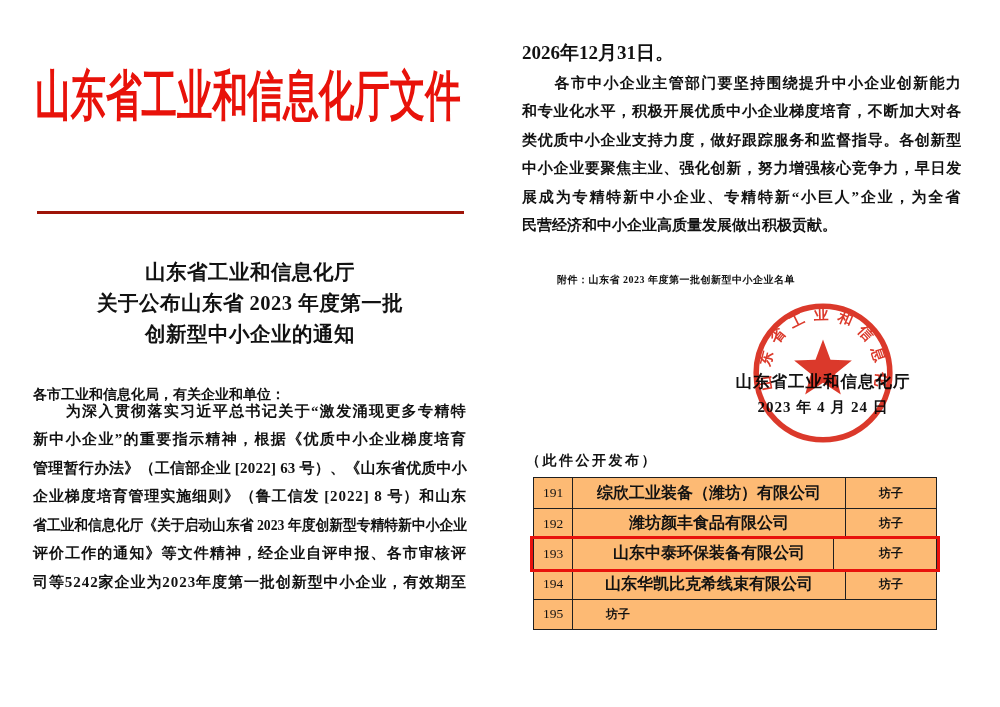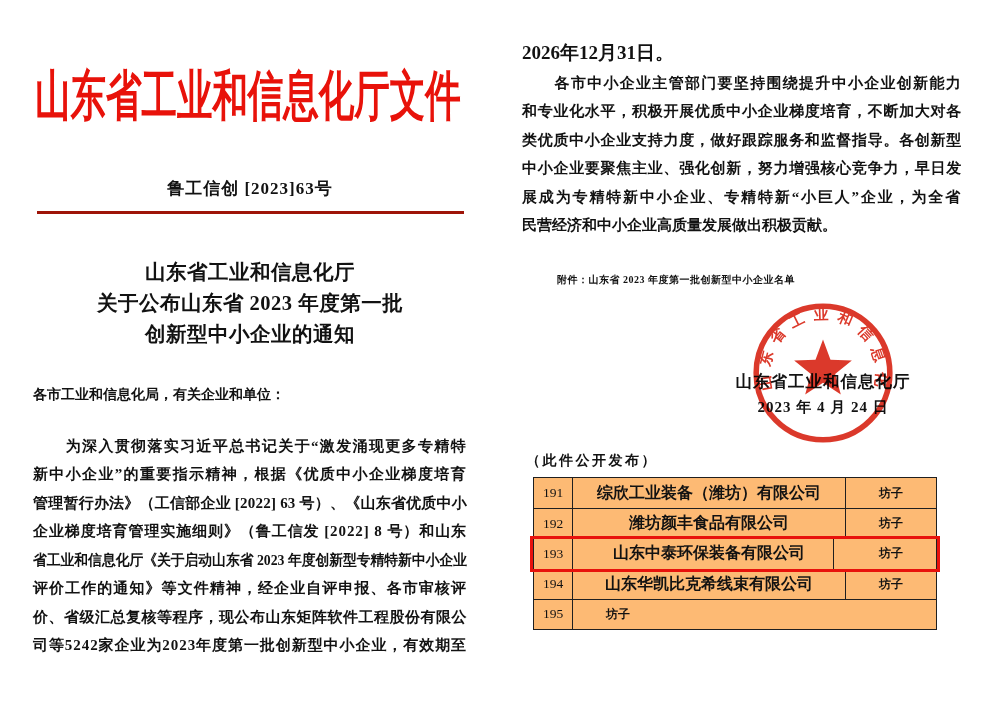--- a/index.html
+++ b/index.html
@@ -40,21 +40,21 @@
   .doc-title{
     position:absolute;top:257px;left:0;width:100%;
     text-align:center;font-size:20.5px;font-weight:bold;line-height:31px;
     letter-spacing:.5px;
   }
   .salutation{
     position:absolute;top:381px;left:0;width:100%;
     font-size:14px;font-weight:bold;height:28px;line-height:28px;white-space:pre;
   }
   .para{position:absolute;left:0;width:100%;}
-  .para-left{top:432px;}
+  .para-left{top:397px;}
   .line{height:28.45px;line-height:28.45px;font-size:15px;font-weight:bold;overflow:visible;white-space:nowrap;}
   .line>span{display:inline-block;white-space:pre;}
 
   
   .col-right{position:absolute;left:522px;top:0;width:440px;height:707px;}
   .cont-line{
     position:absolute;top:40px;left:0;width:100%;
     font-size:19px;font-weight:bold;height:26px;line-height:26px;white-space:pre;
   }
   .para-right{top:69px;}
@@ -96,21 +96,20 @@
     border:3.5px solid var(--highlight-red);z-index:6;pointer-events:none;
   }
 </style>
 </head>
 <body>
 
 <div class="page">
 
   <section class="col-left">
     <div class="red-head">山东省工业和信息化厅文件</div>
-    <div class="doc-no">鲁工信创 [2023]63号</div>
     <div class="red-rule"></div>
 
     <div class="doc-title">
 
         <div class="tline"><span>山东省工业和信息化厅</span></div>
 
         <div class="tline"><span>关于公布山东省 2023 年度第一批</span></div>
 
         <div class="tline"><span>创新型中小企业的通知</span></div>
       </div>
@@ -124,21 +123,20 @@
         <div class="line"><span style="letter-spacing: 1.35185px;">新中小企业”的重要指示精神，根据《优质中小企业梯度培育</span></div>
 
         <div class="line"><span style="letter-spacing: 0.221429px;">管理暂行办法》（工信部企业 [2022] 63 号）、《山东省优质中小</span></div>
 
         <div class="line"><span style="letter-spacing: 0.916667px;">企业梯度培育管理实施细则》（鲁工信发 [2022] 8 号）和山东</span></div>
 
         <div class="line"><span style="transform-origin: 0px 50%; transform: scaleX(0.918519);">省工业和信息化厅《关于启动山东省 2023 年度创新型专精特新中小企业</span></div>
 
         <div class="line"><span style="letter-spacing: 1.07407px;">评价工作的通知》等文件精神，经企业自评申报、各市审核评</span></div>
 
-        <div class="line"><span style="letter-spacing: 0.5px;">价、省级汇总复核等程序，现公布山东矩阵软件工程股份有限公</span></div>
 
         <div class="line"><span style="letter-spacing: 0.935484px;">司等5242家企业为2023年度第一批创新型中小企业，有效期至</span></div>
       </div>
   </section>
 
   <section class="col-right">
     <div class="cont-line">2026年12月31日。</div>
 
     <div class="para para-right">
 

